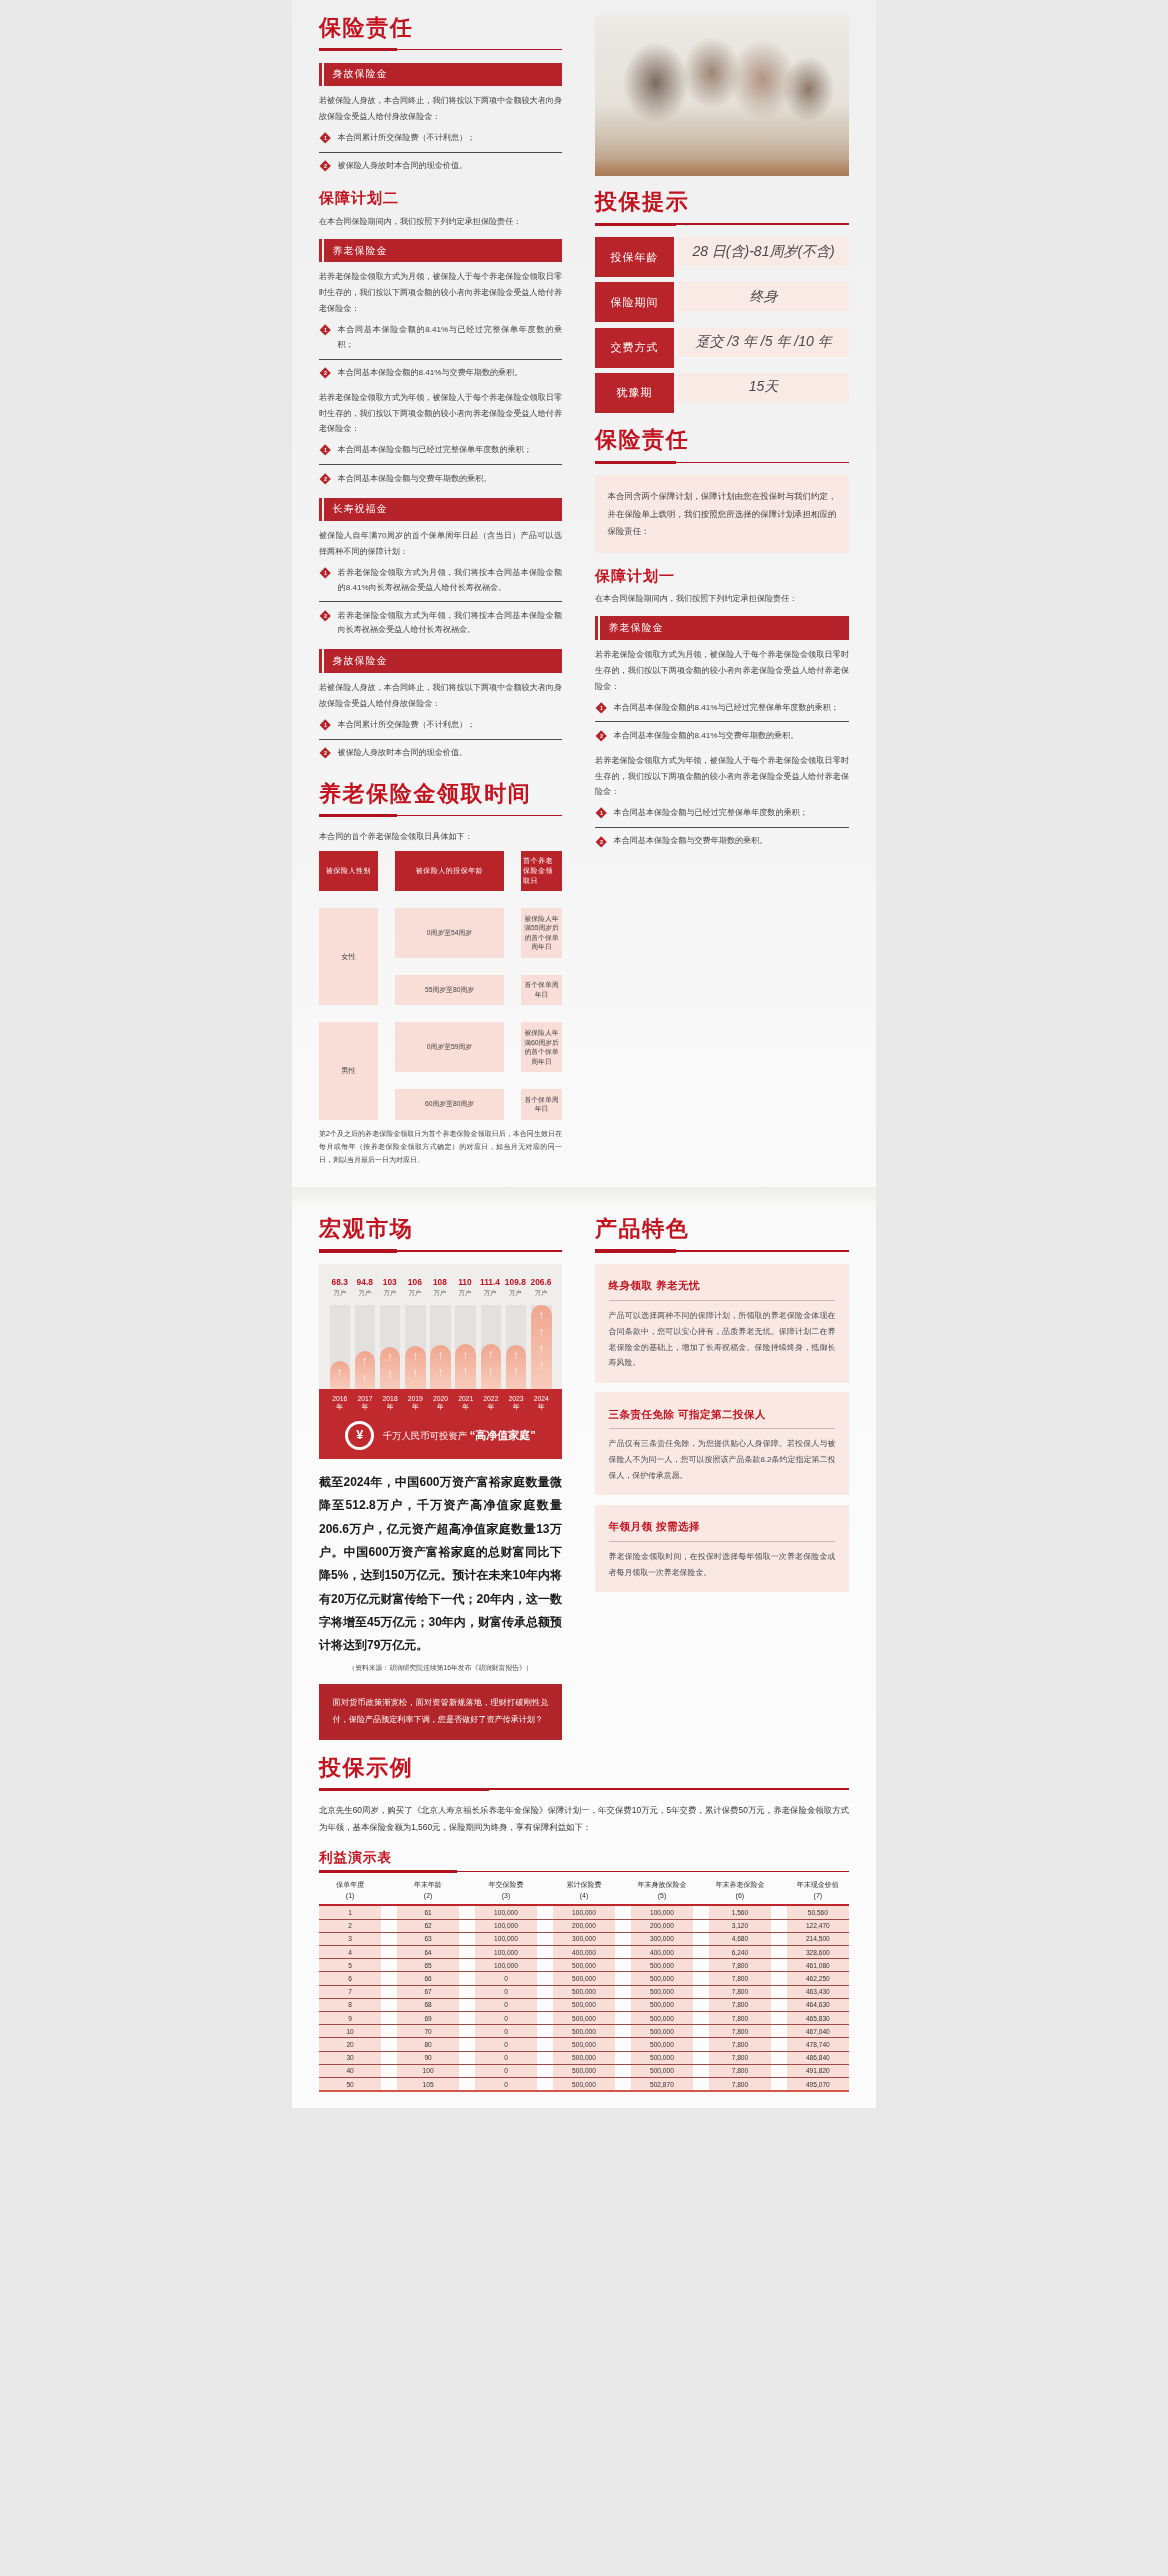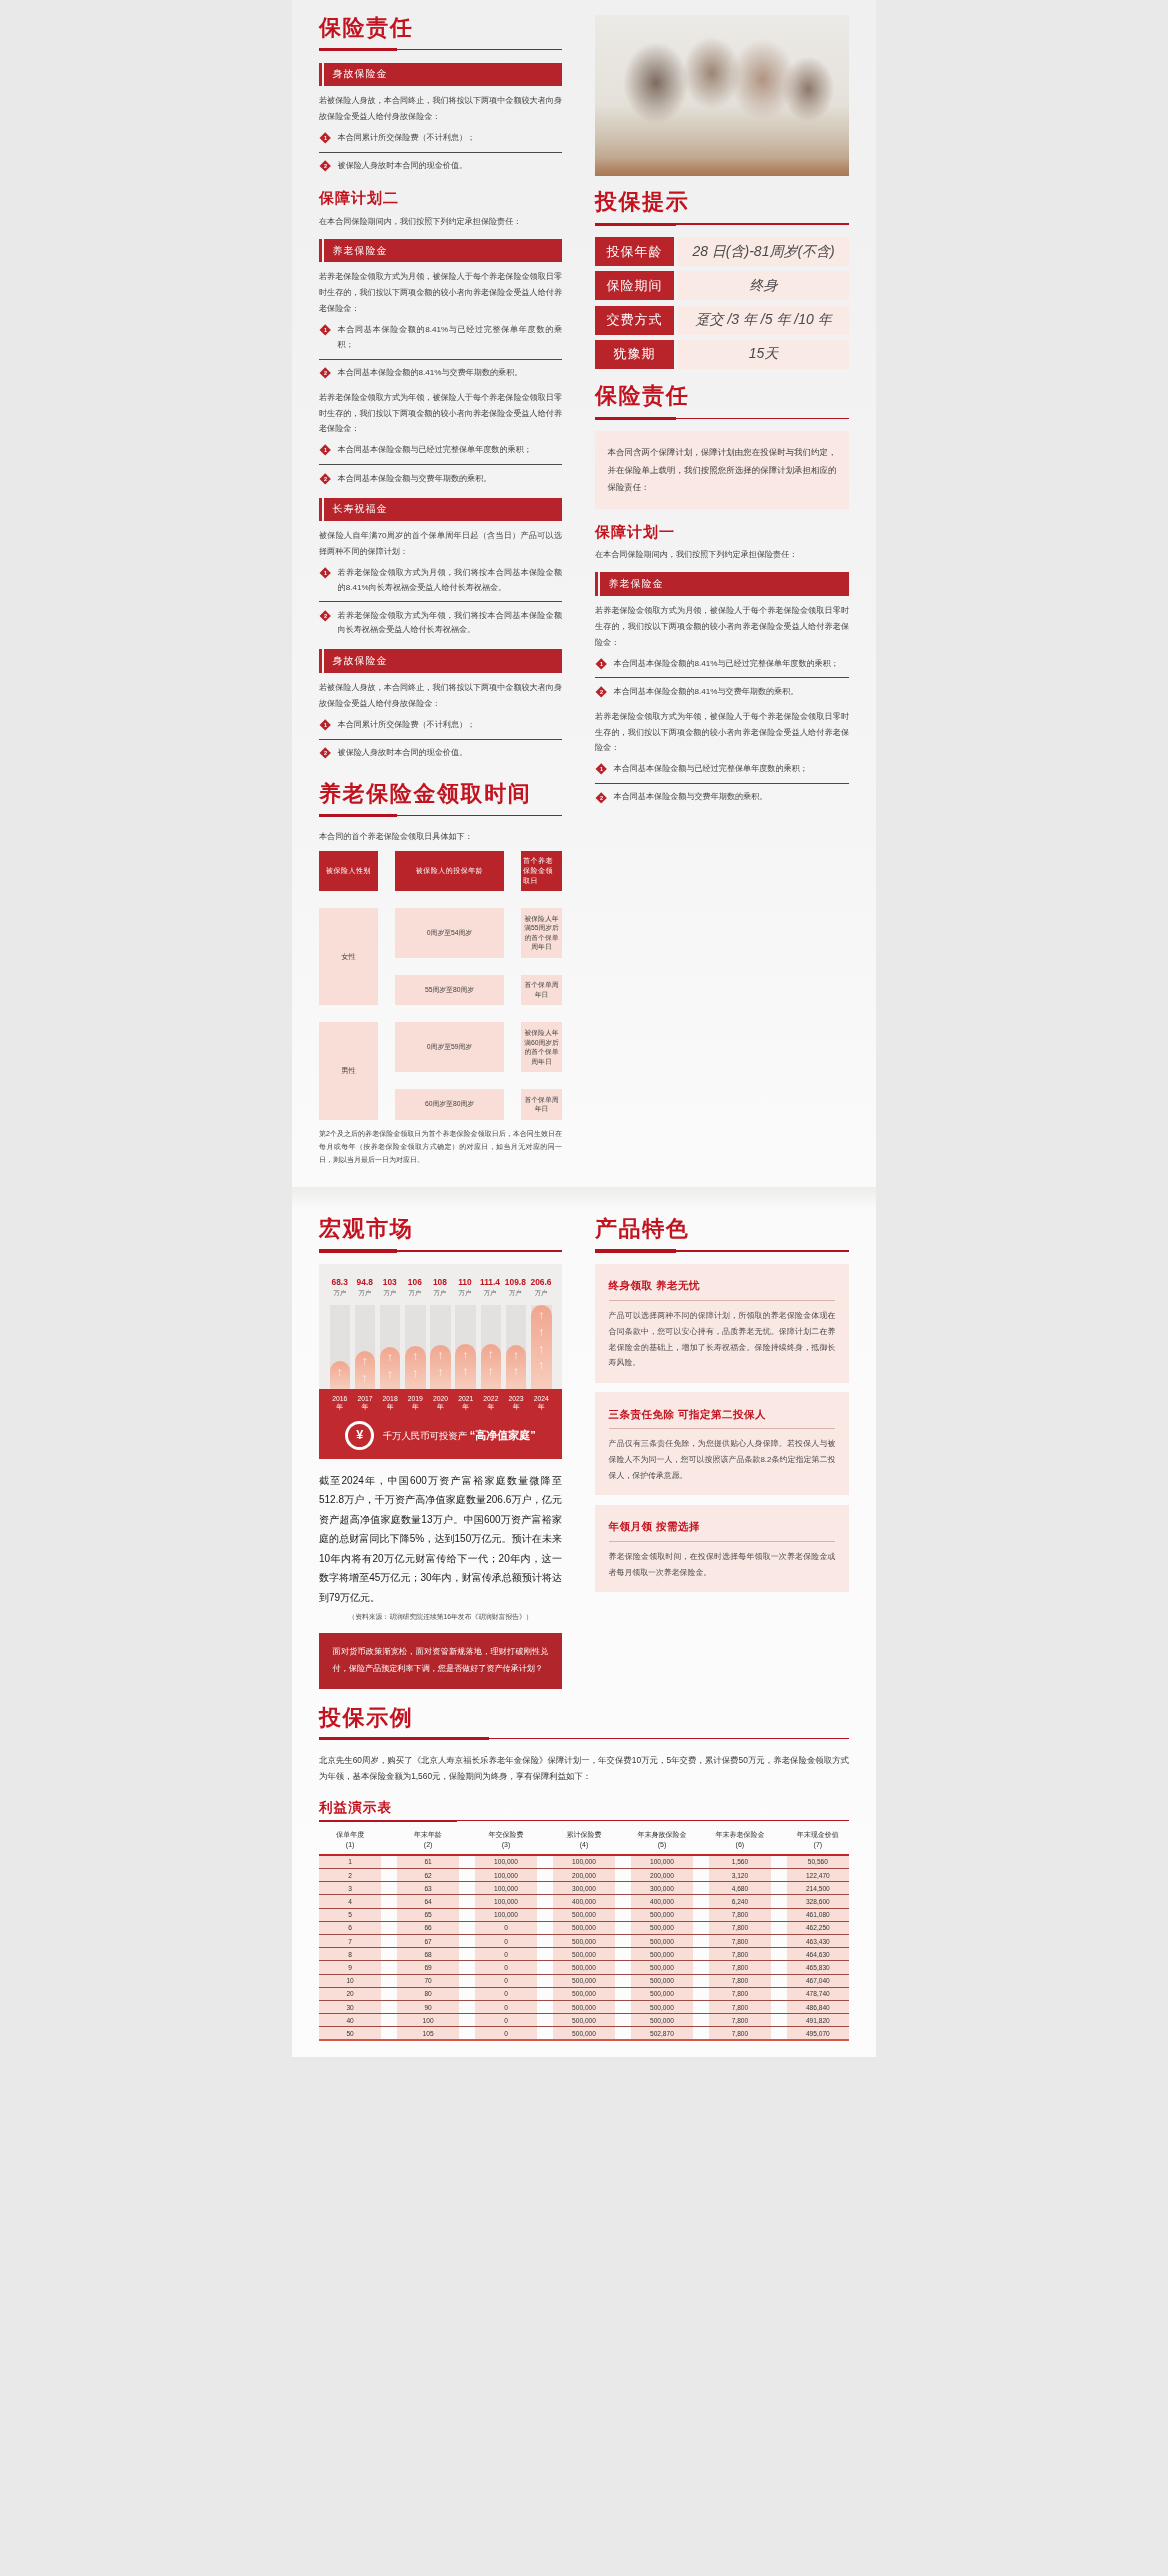--- a/index.html
+++ b/index.html
@@ -33,22 +33,22 @@
     background:
       radial-gradient(47px 58px at 24% 42%,#7d6a5e 0%,rgba(125,106,94,0) 70%),
       radial-gradient(42px 52px at 46% 36%,#9c8574 0%,rgba(156,133,116,0) 70%),
       radial-gradient(47px 58px at 66% 40%,#b09483 0%,rgba(176,148,131,0) 70%),
       radial-gradient(37px 47px at 84% 46%,#8d7869 0%,rgba(141,120,105,0) 70%),
       linear-gradient(180deg,#eceae6 0%,#e5e1da 55%,#cdbfae 78%,#b48e6d 100%);}
   .photo::after{content:"";position:absolute;left:0;right:0;bottom:0;height:18px;
     background:linear-gradient(180deg,rgba(179,125,84,.0),rgba(160,104,66,.55));}
   
   .notice-row{display:flex;gap:4.2px;margin-bottom:5.2px;}
-  .notice-label{width:79px;flex:none;background:#b9242b;color:#fff;font-size:13px;letter-spacing:1px;
-    display:flex;align-items:center;justify-content:center;height:29px;}
+  .notice-label{width:79px;flex:none;background:#b9242b;color:#fff;font-size:11px;letter-spacing:1px;
+    display:flex;align-items:center;justify-content:center;height:40px;}
   .notice-value{flex:1;background:#f9eae6;color:#4a4a4a;font-size:14px;
     display:flex;align-items:center;justify-content:center;height:29px;font-style:italic;}
   .pink-box{background:#f9e8e4;padding:12.6px 12.6px;font-size:8.4px;line-height:2.1;color:#3c3c3c;text-align:justify;margin:3.1px 0 5.2px 0;}
   
   .timing-grid{display:grid;grid-template-columns:59px 109px 1fr;gap:17px;margin:6.3px 0 7.3px 0;}
   .tg-h{background:#b9242b;color:#fff;font-size:7px;display:flex;align-items:center;justify-content:center;
     padding:5.2px 2.1px;letter-spacing:0.5px;}
   .tg-c{background:#f9ded7;color:#3f3f3f;font-size:6.8px;display:flex;align-items:center;justify-content:center;
     padding:5.8px 3.1px;text-align:center;line-height:1.4;}
   .tg-gender{font-size:7.3px;}
@@ -67,21 +67,21 @@
     display:flex;flex-direction:column;align-items:center;justify-content:flex-start;overflow:hidden;}
   .bar .arr{color:rgba(255,255,255,.8);font-size:11.5px;line-height:1;margin-top:5.2px;font-weight:bold;}
   .chart-banner{background:#c02a2f;margin:0 -10.5px;padding:6.3px 10.5px 9.4px 10.5px;}
   .years{display:flex;gap:4.7px;}
   .years .yr{flex:1;text-align:center;color:#fff;font-size:6.8px;}
   .badge-row{display:flex;align-items:center;justify-content:center;gap:8.4px;margin-top:8.4px;}
   .badge-circle{width:23px;height:23px;border-radius:50%;background:#c02a2f;border:3.1px solid #fff;
     color:#fff;font-size:12.6px;font-weight:bold;display:flex;align-items:center;justify-content:center;flex:none;}
   .badge-text{color:#fff;font-size:9.4px;}
   .badge-text b{font-size:11px;font-weight:bold;}
-  .market-para{font-size:10px;line-height:1.95;font-weight:normal;color:#171717;text-align:justify;margin:11.5px 0 5.2px 0;}
+  .market-para{font-size:12px;line-height:1.95;font-weight:bold;color:#171717;text-align:justify;margin:11.5px 0 5.2px 0;}
   .source-line{text-align:center;color:#4a4a4a;font-size:6.8px;margin:4.2px 0 10.5px 0;}
   .callout{background:#b2262b;color:#fff;font-size:8.1px;line-height:2.05;padding:11.5px 13.6px;text-align:justify;}
   
   .card{background:#f9e8e4;padding:13.6px 13.6px 11.5px 13.6px;margin-bottom:9.4px;}
   .card-title{color:#c2131f;font-size:10.5px;font-weight:bold;letter-spacing:0.5px;margin:2.1px 0 6.3px 0;}
   .card-hr{border:none;border-top:0.5px solid #d8b2ac;margin:0 0 7.3px 0;}
   .card-text{font-size:7.9px;line-height:2.0;color:#4a4a4a;text-align:justify;margin:0;}
   
   .example{margin-top:15.7px;}
   .example .rule{margin-top:5.2px;}

